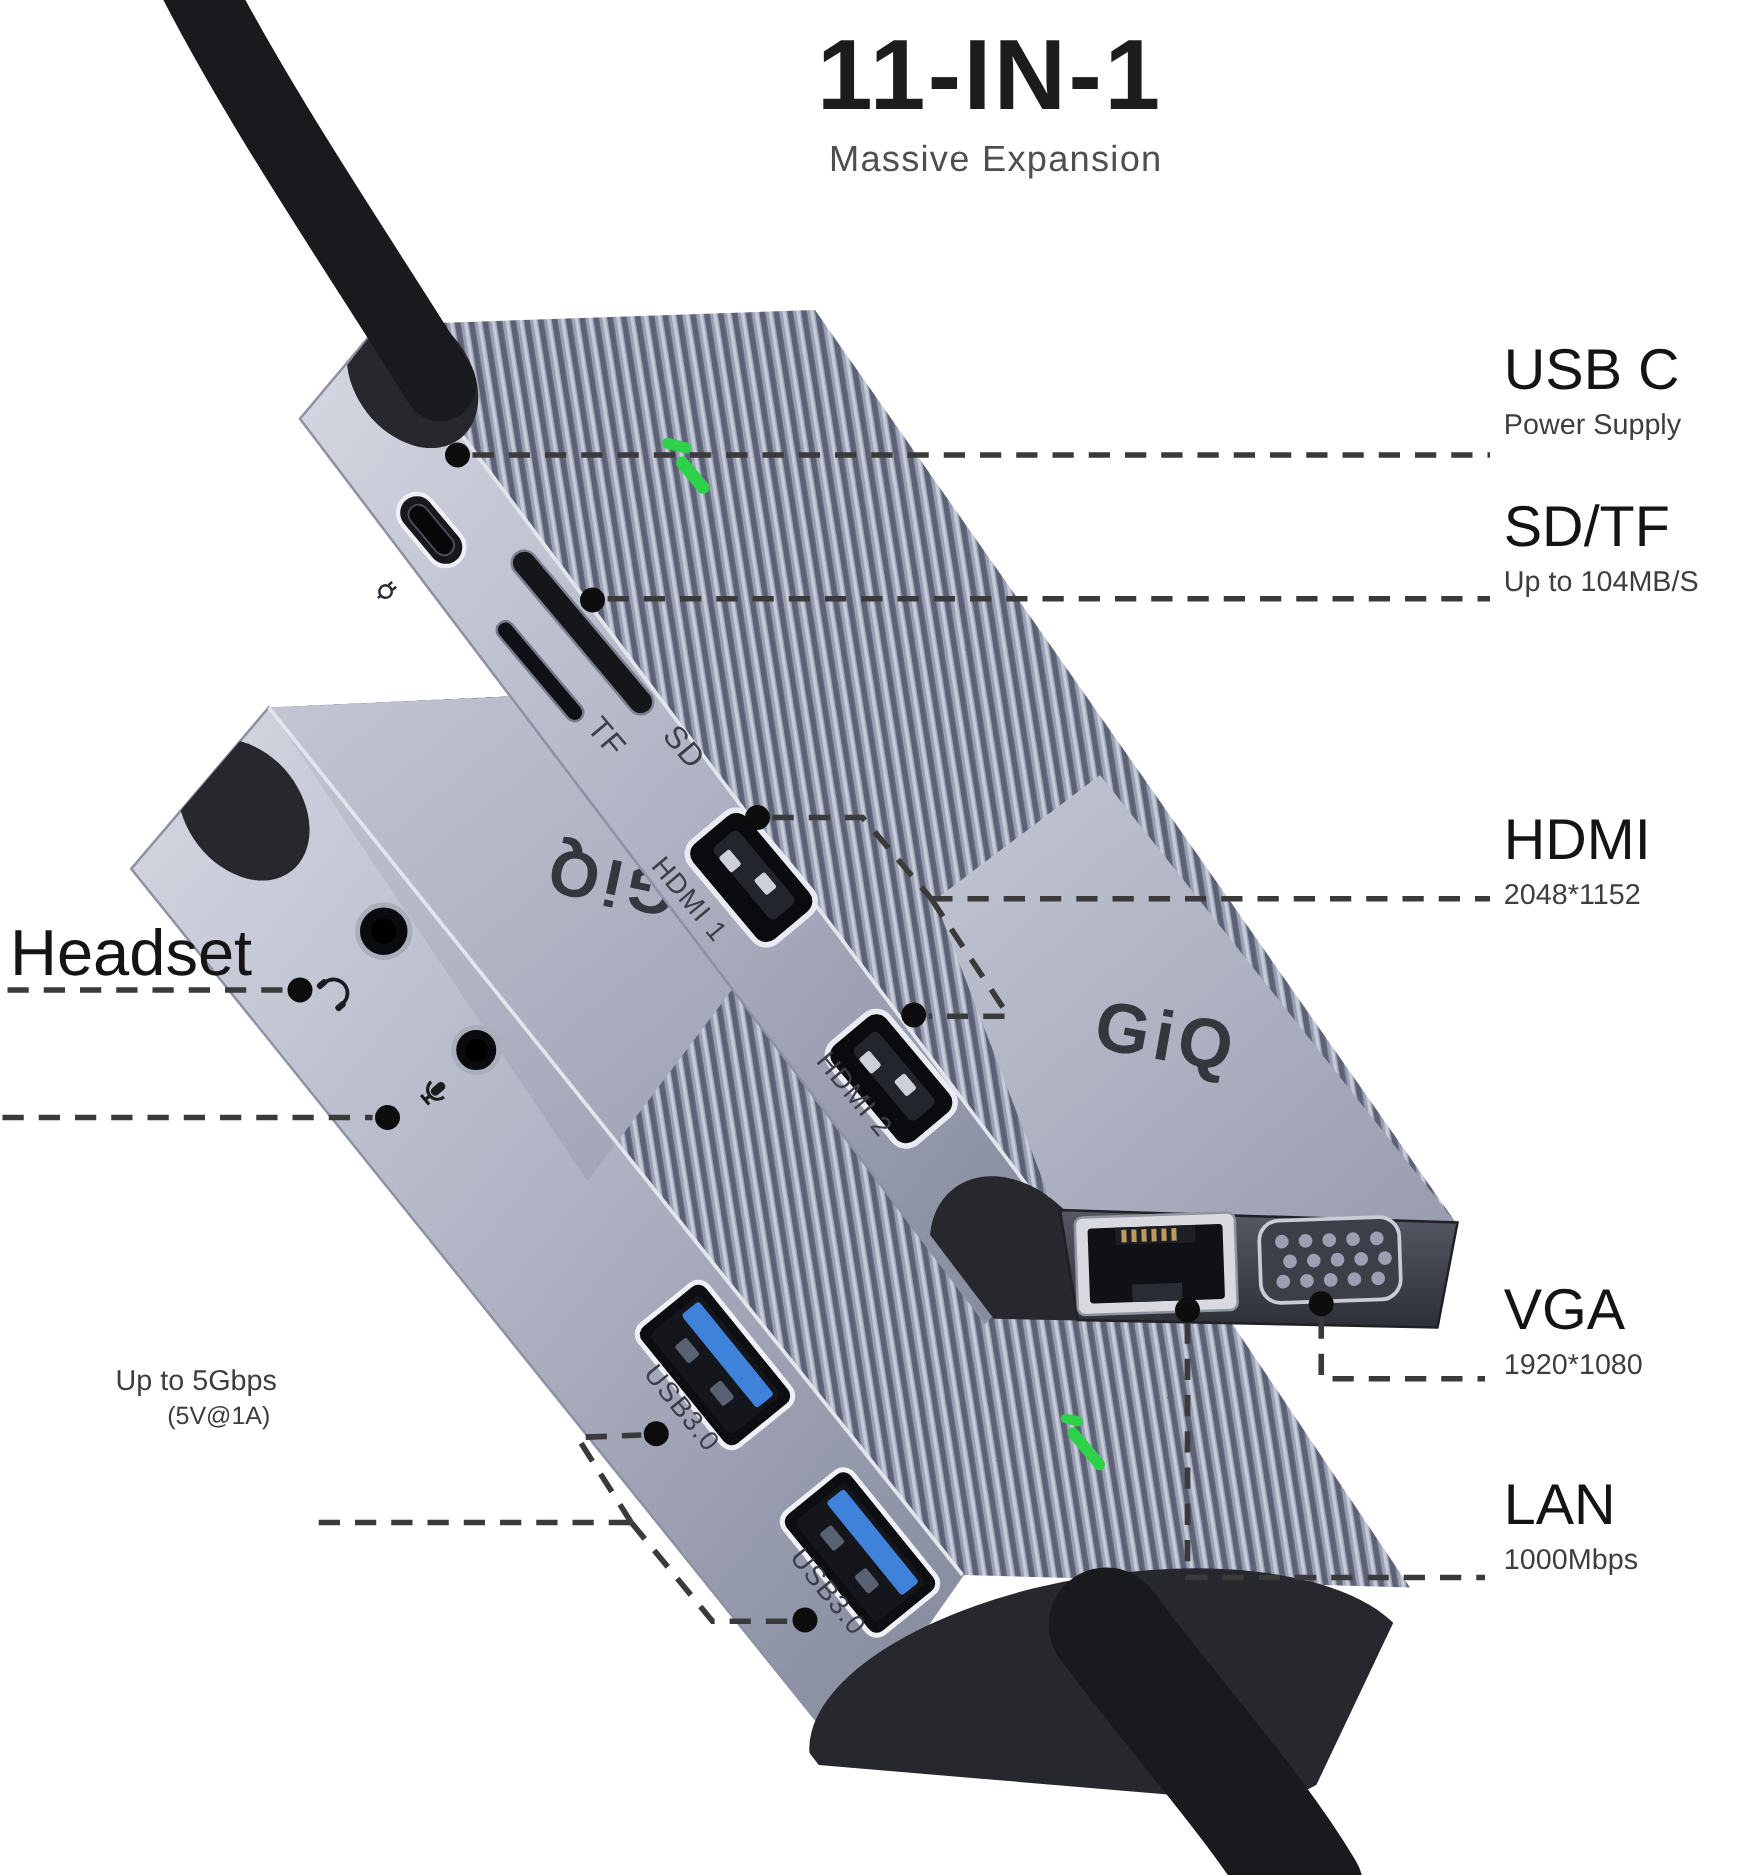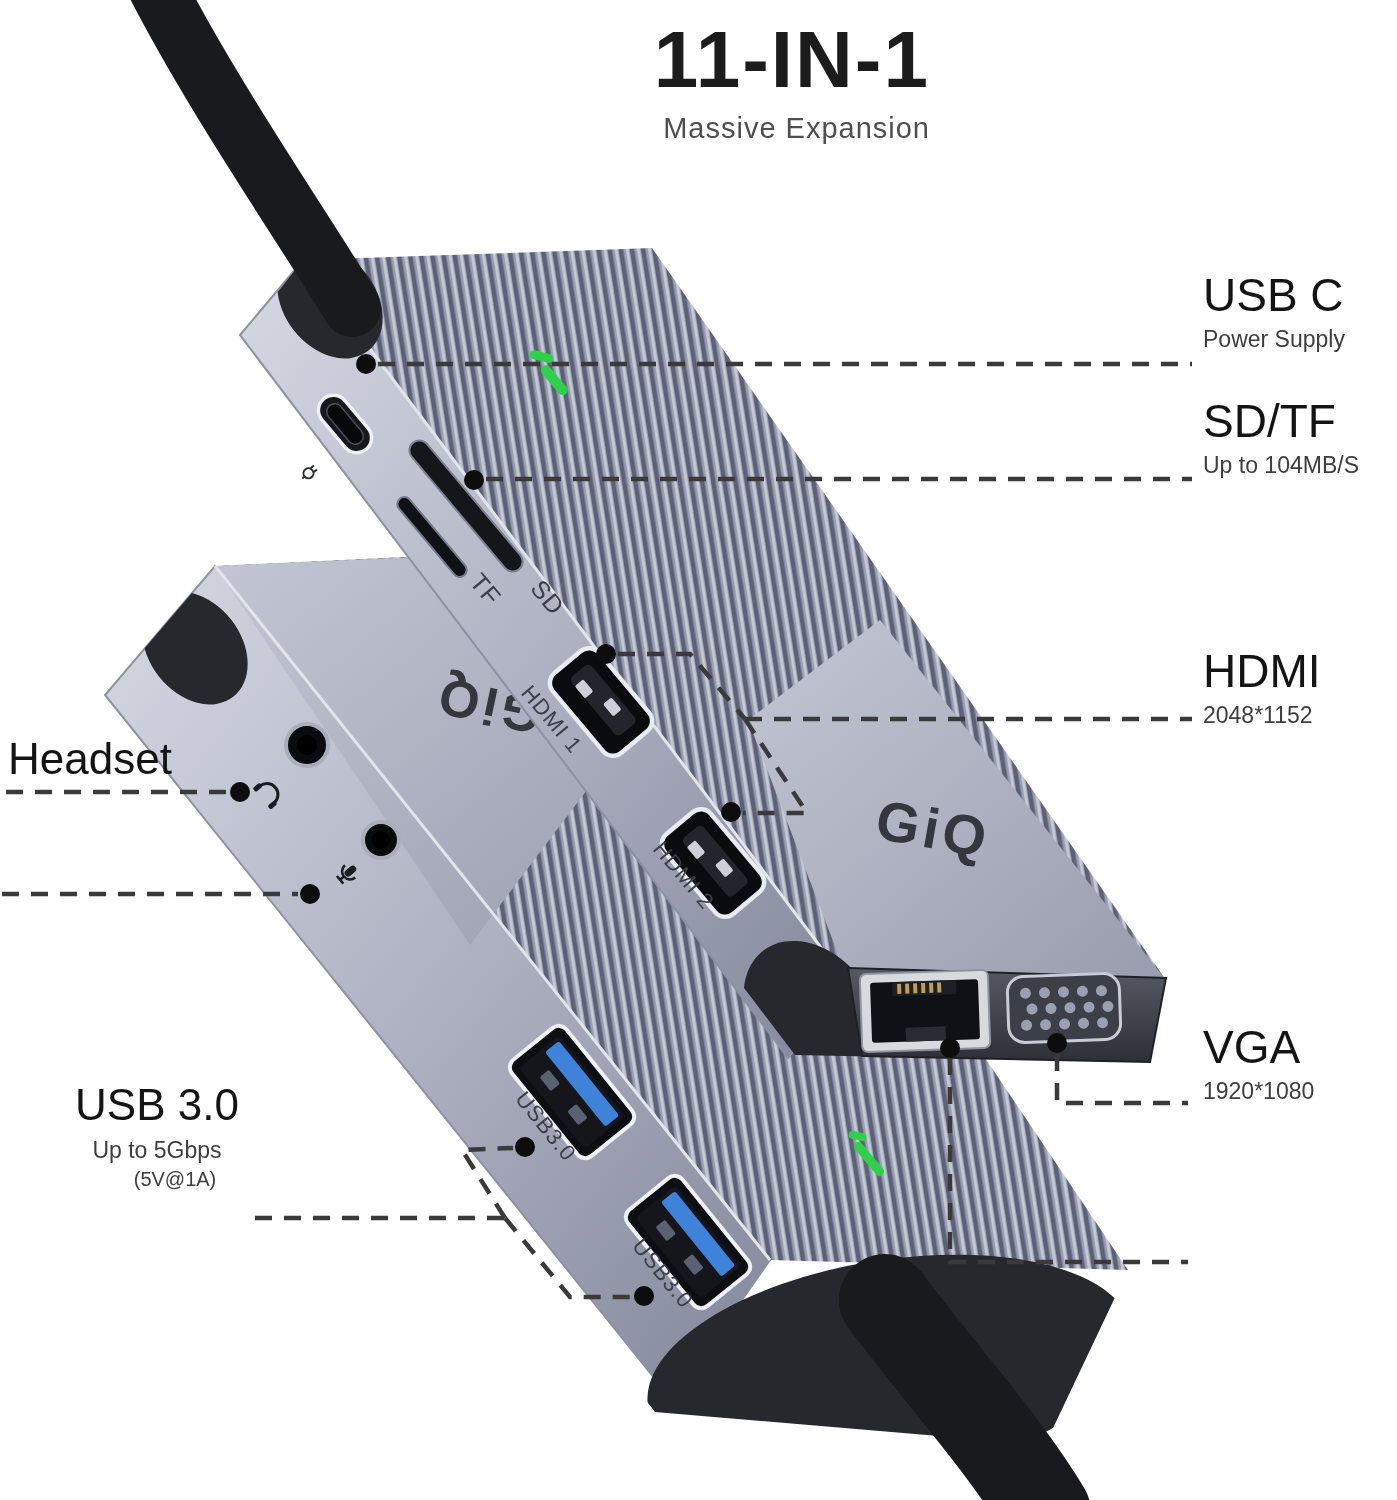--- a/index.html
+++ b/index.html
@@ -7,21 +7,21 @@
        font-family:"Liberation Sans",sans-serif;}
   .stage{position:absolute;left:0;top:0;width:1397px;height:1500px;}
   svg.scene{position:absolute;left:0;top:0;}
   .title{position:absolute;left:470px;top:14px;width:460px;text-align:right;}
   .title-h{font-size:80px;font-weight:bold;color:#1c1c1c;letter-spacing:2px;}
   .title-s{font-size:29px;color:#4f4f4f;margin-top:6px;letter-spacing:1px;}
   .co{position:absolute;}
   .co-r{left:1203px;}
   .co-main{font-size:46px;line-height:1.1;color:#141414;}
   .co-sub{font-size:23px;color:#3e3e3e;margin-top:5px;}
-  .co-main-l{font-size:44px;color:#141414;line-height:1.05;}
+  .co-main-l{font-size:52px;color:#141414;line-height:1.05;}
   .usb3-block{position:absolute;left:62px;top:1082px;width:190px;text-align:center;}
   .usb3-block .co-sub{margin-top:9px;}
   .usb3-block .co-sub2{font-size:20px;color:#3e3e3e;margin-top:4px;margin-left:36px;}
 </style>
 </head>
 <body>
 
 <div class="stage">
 
 <svg class="scene" width="1397" height="1500" viewBox="0 0 1397 1500">
@@ -241,25 +241,28 @@
 <div class="co co-r" style="top:646px">
   <div class="co-main">HDMI</div>
   <div class="co-sub">2048*1152</div>
 </div>
 
 <div class="co co-r" style="top:1022px">
   <div class="co-main">VGA</div>
   <div class="co-sub">1920*1080</div>
 </div>
 
+<div class="co co-r" style="top:1178px">
+  <div class="co-main">LAN</div>
+  <div class="co-sub">1000Mbps</div>
+</div>
 
 <div class="co" style="left:8px;top:736px">
   <div class="co-main-l">Headset</div>
 </div>
 
 
 <div class="usb3-block">
-  <div class="co-main-l">USB 3.0</div>
   <div class="co-sub">Up to 5Gbps</div>
   <div class="co-sub2">(5V@1A)</div>
 </div>
 
 </div>
 
 </body></html>

